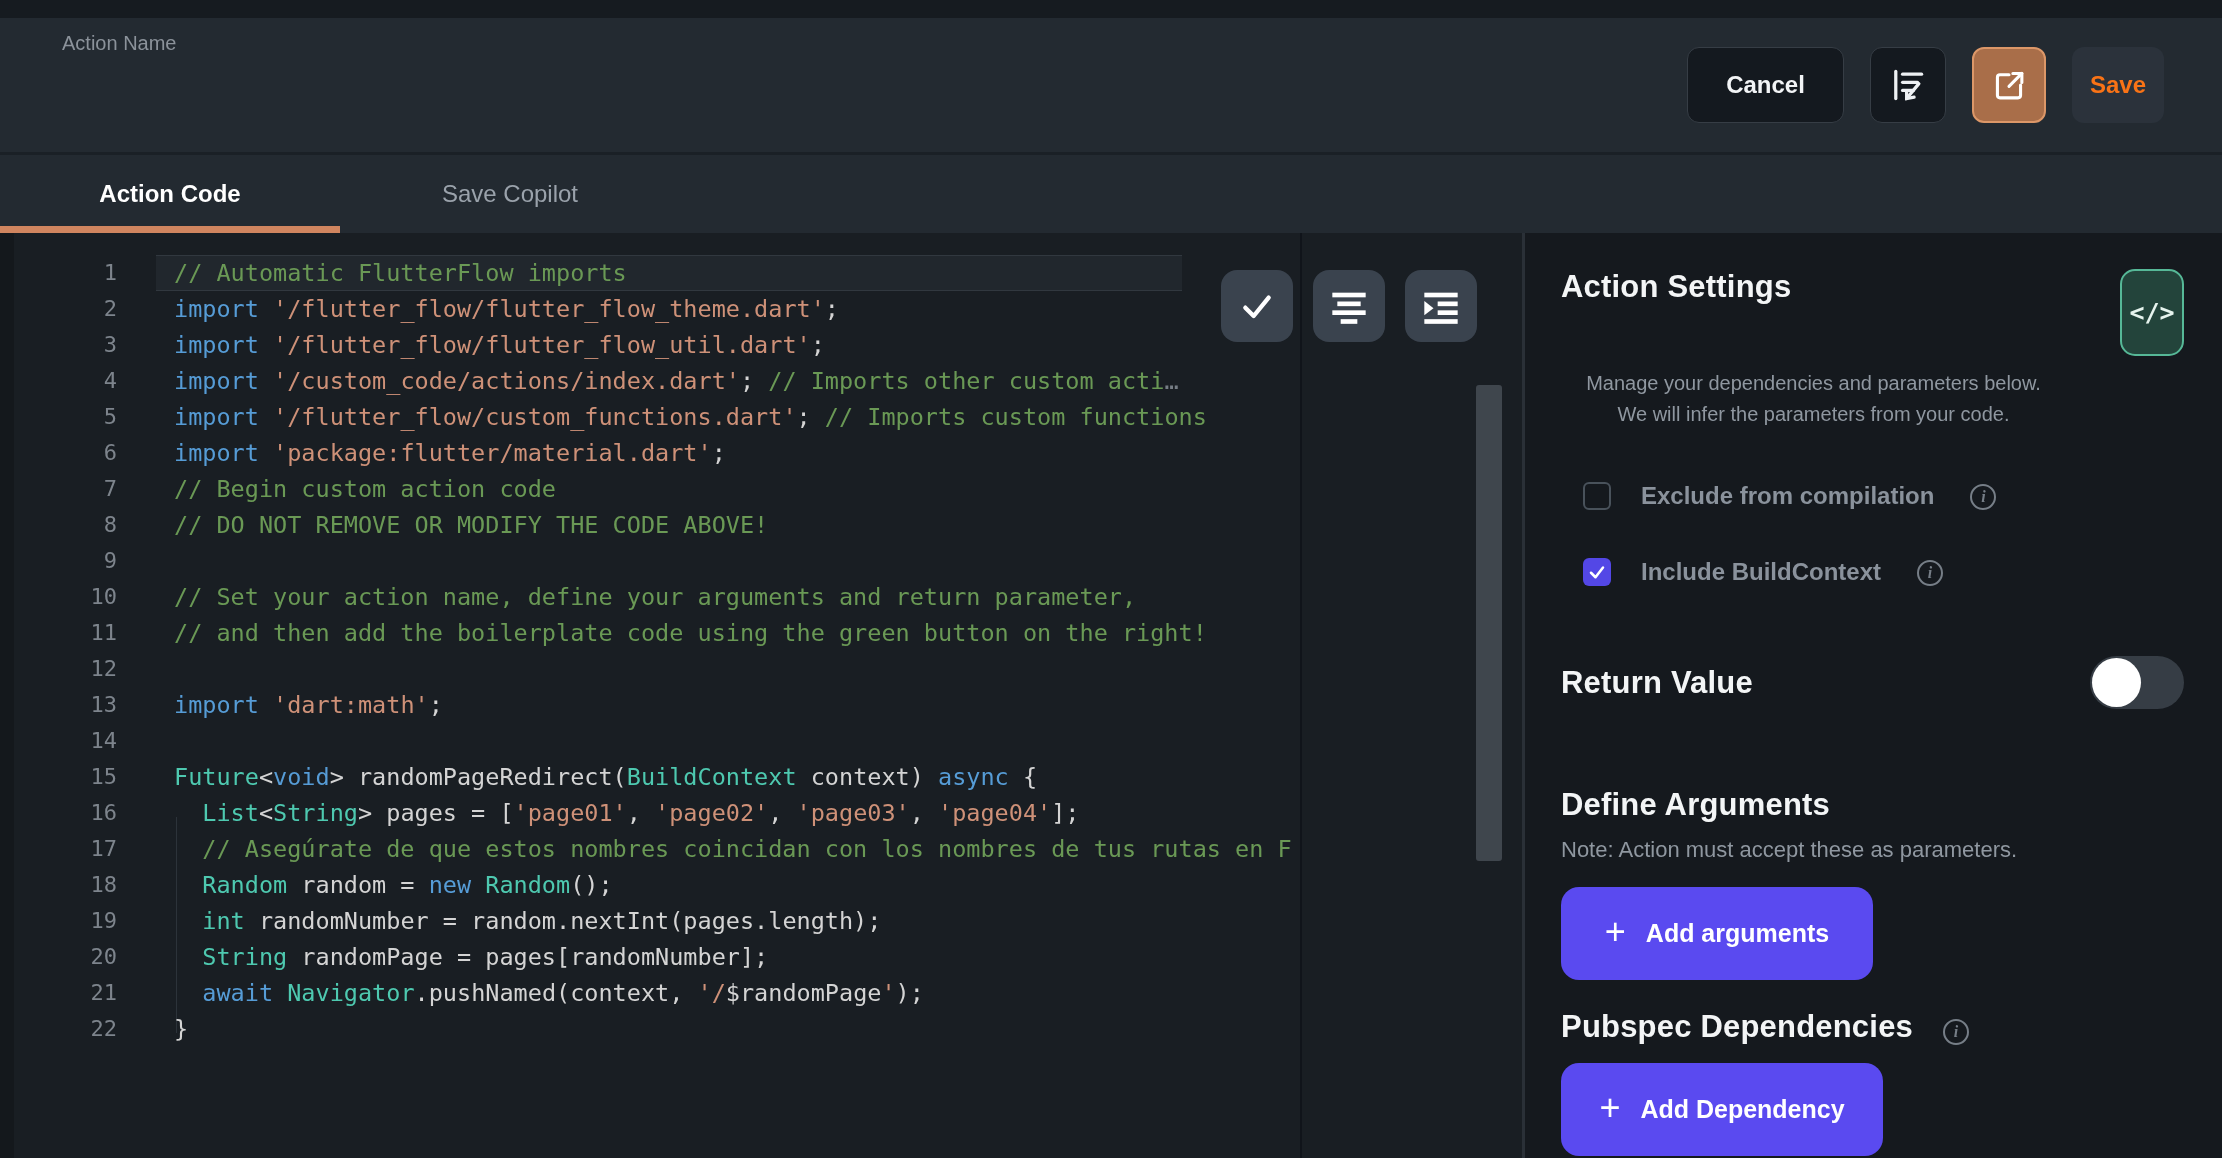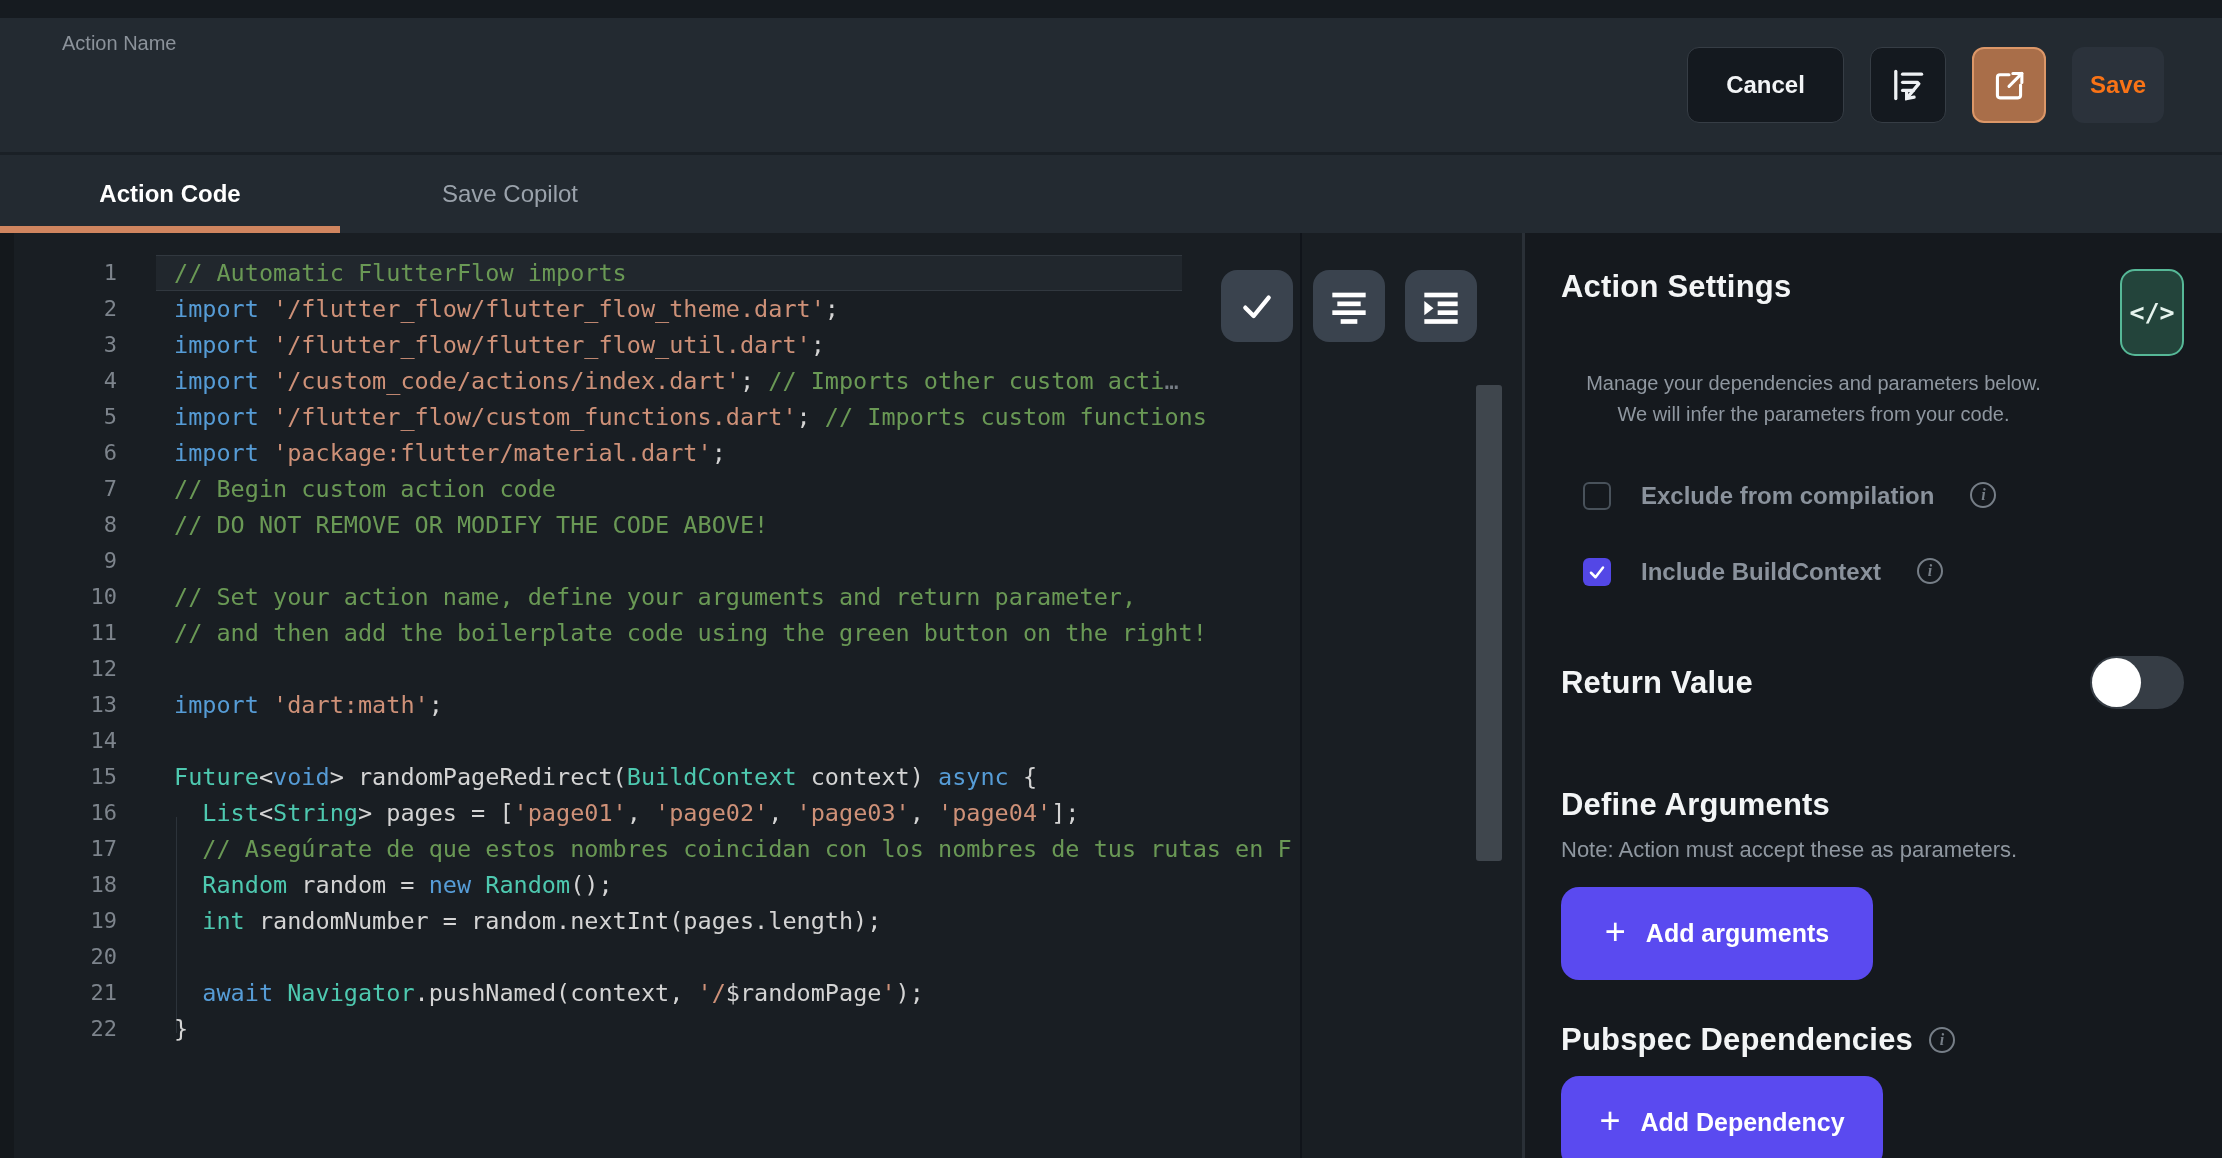--- a/index.html
+++ b/index.html
@@ -59,40 +59,40 @@
 
   
   .panel{ position:absolute; left:1525px; right:0; top:0; height:100%; background:#15191e;
           padding:36px 38px 0 36px; }
   .panel-head{ display:flex; align-items:flex-start; justify-content:space-between; }
   .h-big{ font-size:31px; font-weight:bold; color:#f3f5f6; letter-spacing:.2px; }
   .code-btn{ width:64px; height:87px; border-radius:15px; background:#23443b; border:2.5px solid #56b897;
              color:#e6f4ee; font-size:25px; font-weight:bold; font-family:"DejaVu Sans Mono",monospace;
              display:flex; align-items:center; justify-content:center; cursor:pointer; }
   .panel-sub{ margin-top:12px; max-width:505px; font-size:20px; line-height:31px; color:#8f97a0;text-align:center; }
-  .cb-row{ display:flex; align-items:flex-start; gap:30px; margin-left:22px; }
+  .cb-row{ display:flex; align-items:flex-end; gap:30px; margin-left:22px; }
   .cb-row.first{ margin-top:52px; }
   .cb-row + .cb-row{ margin-top:48px; }
   .checkbox{ width:28px; height:28px; border-radius:6px; border:2.5px solid #49525b; flex:none; cursor:pointer; }
   .checkbox.checked{ border:none; background:#5347e6; color:#fff; display:flex; align-items:center;
                      justify-content:center; font-size:20px; font-weight:bold; }
   .cb-label{ font-size:24px; font-weight:600; color:#8a929c; }
   .info{ width:26px; height:26px; border-radius:50%; border:2px solid #767e87; color:#767e87;
          font-size:16px; font-weight:bold; display:inline-flex; align-items:center; justify-content:center;
          font-family:"Liberation Serif", serif; font-style:italic; margin-left:6px; flex:none; }
   .return-row{ margin-top:70px; display:flex; align-items:center; justify-content:space-between; }
   .toggle{ width:94px; height:53px; border-radius:27px; background:#363d45; position:relative; cursor:pointer; flex:none; }
   .toggle .knob{ position:absolute; left:2px; top:2px; width:49px; height:49px; border-radius:50%; background:#ffffff; }
   .define-title{ margin-top:78px; }
   .note{ margin-top:14px; font-size:22px; color:#8f97a0; }
   .btn-purple{ margin-top:24px; width:312px; height:93px; border-radius:18px; background:#5a4af0;
                color:#ffffff; font-size:25px; font-weight:bold; display:flex; align-items:center;
                justify-content:center; gap:20px; border:none; cursor:pointer; font-family:inherit; }
   .btn-purple .plus{ font-size:36px; font-weight:normal; line-height:0; margin-top:-3px; }
-  .pubspec-row{ margin-top:42px; display:flex; align-items:center; gap:10px; }
+  .pubspec-row{ margin-top:29px; display:flex; align-items:flex-end; gap:24px; }
   .btn-purple.dep{ margin-top:18px; width:322px; }
   svg{ display:block; }
 </style>
 </head>
 <body>
 
 <div class="app">
 
   <div class="topstrip"></div>
 
@@ -160,21 +160,21 @@
           <div class="code-row"><span class="ln">10</span><span class="code-text"><span class="tok-cm">// Set your action name, define your arguments and return parameter,</span></span></div>
           <div class="code-row"><span class="ln">11</span><span class="code-text"><span class="tok-cm">// and then add the boilerplate code using the green button on the right!</span></span></div>
           <div class="code-row"><span class="ln">12</span><span class="code-text"></span></div>
           <div class="code-row"><span class="ln">13</span><span class="code-text"><span class="tok-kw">import</span><span class="tok-pl"> </span><span class="tok-st">'dart:math'</span><span class="tok-pl">;</span></span></div>
           <div class="code-row"><span class="ln">14</span><span class="code-text"></span></div>
           <div class="code-row"><span class="ln">15</span><span class="code-text"><span class="tok-ty">Future</span><span class="tok-pl">&lt;</span><span class="tok-kw">void</span><span class="tok-pl">&gt; randomPageRedirect(</span><span class="tok-ty">BuildContext</span><span class="tok-pl"> context) </span><span class="tok-kw">async</span><span class="tok-pl"> {</span></span></div>
           <div class="code-row"><span class="ln">16</span><span class="code-text"><span class="tok-pl">  </span><span class="tok-ty">List</span><span class="tok-pl">&lt;</span><span class="tok-ty">String</span><span class="tok-pl">&gt; pages = [</span><span class="tok-st">'page01'</span><span class="tok-pl">, </span><span class="tok-st">'page02'</span><span class="tok-pl">, </span><span class="tok-st">'page03'</span><span class="tok-pl">, </span><span class="tok-st">'page04'</span><span class="tok-pl">];</span></span></div>
           <div class="code-row"><span class="ln">17</span><span class="code-text"><span class="tok-pl">  </span><span class="tok-cm">// Asegúrate de que estos nombres coincidan con los nombres de tus rutas en F</span></span></div>
           <div class="code-row"><span class="ln">18</span><span class="code-text"><span class="tok-pl">  </span><span class="tok-ty">Random</span><span class="tok-pl"> random = </span><span class="tok-kw">new</span><span class="tok-pl"> </span><span class="tok-ty">Random</span><span class="tok-pl">();</span></span></div>
           <div class="code-row"><span class="ln">19</span><span class="code-text"><span class="tok-pl">  </span><span class="tok-ty">int</span><span class="tok-pl"> randomNumber = random.nextInt(pages.length);</span></span></div>
-          <div class="code-row"><span class="ln">20</span></div>
+          <div class="code-row"><span class="ln">20</span><span class="code-text"><span class="tok-pl">  </span><span class="tok-ty">String</span><span class="tok-pl"> randomPage = pages[randomNumber];</span></span></div>
           <div class="code-row"><span class="ln">21</span><span class="code-text"><span class="tok-pl">  </span><span class="tok-kw">await</span><span class="tok-pl"> </span><span class="tok-ty">Navigator</span><span class="tok-pl">.pushNamed(context, </span><span class="tok-st">'/</span><span class="tok-pl">$randomPage</span><span class="tok-st">'</span><span class="tok-pl">);</span></span></div>
           <div class="code-row"><span class="ln">22</span><span class="code-text"><span class="tok-pl">}</span></span></div>
         </div>
       <div class="ruler"></div>
       <div class="scroll-thumb"></div>
 
       <div class="fab-row">
         <button class="fab">
           <span>
             <svg width="40" height="40" viewBox="0 0 24 24" fill="none" stroke="#ffffff" stroke-width="2.6" stroke-linecap="round" stroke-linejoin="round">

